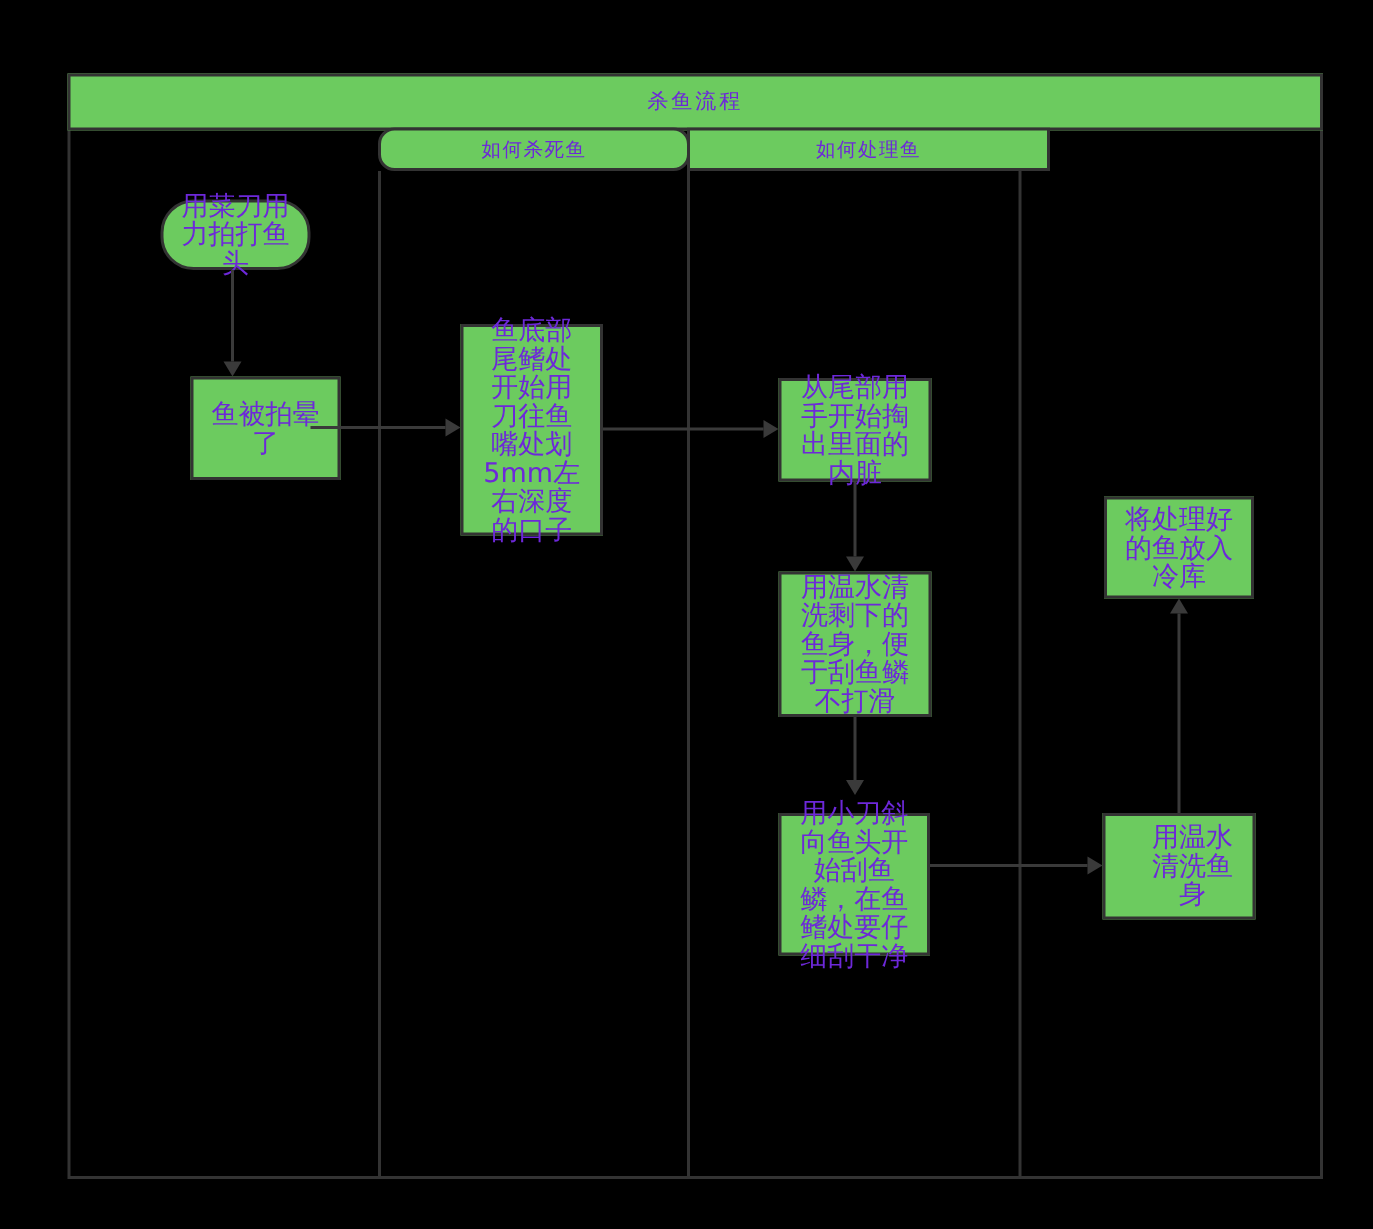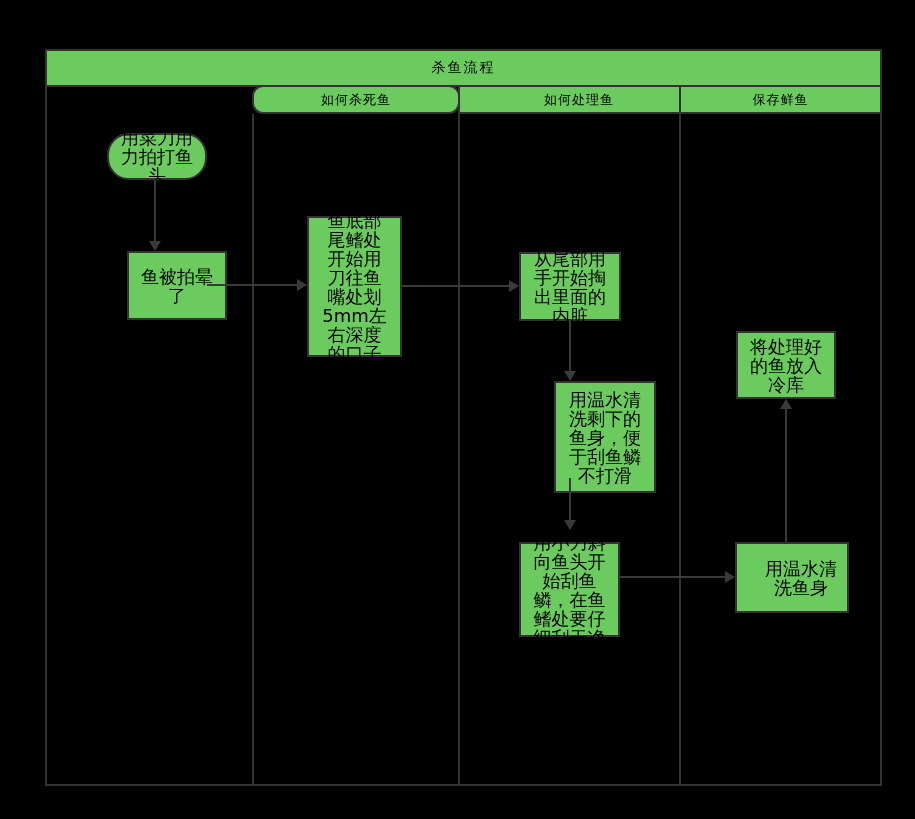--- a/index.html
+++ b/index.html
@@ -3,21 +3,21 @@
 <meta charset="utf-8">
 <style>
   html, body { margin: 0; padding: 0; background: #000; }
   #screen {
     position: relative;
     width: 915px;
     height: 819px;
     background: #000000;
     overflow: hidden;
     font-family: "DejaVu Sans", sans-serif;
-    color: #000000;
+    color: #6d28d9;
   }
   .abs { position: absolute; box-sizing: border-box; }
 
   
   .frame        { border: 2px solid #333333; }
   .title-band   { background: #6CCB5F; border: 2px solid #333333;
                   display: flex; align-items: center; justify-content: center;
                   font-size: 14px; letter-spacing: 2px; }
   .header-cell  { background: #6CCB5F; border: 2px solid #333333;
                   display: flex; align-items: center; justify-content: center;
@@ -53,53 +53,50 @@
   <div class="abs title-band" style="left:45px; top:49px; width:837px; height:38px;">
     <span>杀鱼流程</span>
   </div>
 
   <div class="abs header-cell" style="left:252px; top:85px; width:208px; height:29px;border-radius:11px;">
     <span>如何杀死鱼</span>
   </div>
   <div class="abs header-cell" style="left:458px; top:85px; width:242px; height:29px;">
     <span>如何处理鱼</span>
   </div>
-  <div class="abs header-cell" style="left:679px; top:85px; width:203px; height:29px;">
-    <span>保存鲜鱼</span>
-  </div>
 
   <div class="abs lane-divider" style="left:252px; top:114px; height:672px;"></div>
   <div class="abs lane-divider" style="left:458px; top:114px; height:672px;"></div>
   <div class="abs lane-divider" style="left:679px; top:114px; height:672px;"></div>
 
   <div class="abs node stadium" style="left:107px; top:133px; width:100px; height:47px;">
     <span>用菜刀用力拍打鱼头</span>
   </div>
   <div class="abs node" style="left:107px; top:251px; width:100px; height:69px;margin-left:20px;">
     <span>鱼被拍晕了</span>
   </div>
 
   <div class="abs node node-c" style="left:307px; top:216px; width:95px; height:141px;">
     <span>鱼底部尾鳍处开始用刀往鱼嘴处划5mm左右深度的口子</span>
   </div>
 
   <div class="abs node" style="left:519px; top:252px; width:102px; height:69px;">
     <span>从尾部用手开始掏出里面的内脏</span>
   </div>
-  <div class="abs node" style="left:519px; top:381px; width:102px; height:112px;margin-left:35px;">
+  <div class="abs node" style="left:519px; top:381px; width:102px; height:97px;">
     <span>用温水清洗剩下的鱼身，便于刮鱼鳞不打滑</span>
   </div>
   <div class="abs node" style="left:519px; top:542px; width:101px; height:95px;">
     <span>用小刀斜向鱼头开始刮鱼鳞，在鱼鳍处要仔细刮干净</span>
   </div>
 
   <div class="abs node" style="left:736px; top:331px; width:100px; height:68px;">
     <span>将处理好的鱼放入冷库</span>
   </div>
-  <div class="abs node" style="left:735px; top:542px; width:114px; height:71px;padding-left:28px;">
+  <div class="abs node" style="left:735px; top:542px; width:102px; height:71px;padding-left:28px;">
     <span>用温水清洗鱼身</span>
   </div>
 
   <div class="abs edge-line" style="left:154px; top:180px; width:2px; height:61px;"></div>
   <div class="abs head head-down" style="left:149px; top:241px;"></div>
 
   <div class="abs edge-line" style="left:207px; top:284px; width:90px; height:2px;"></div>
   <div class="abs head head-right" style="left:297px; top:279px;"></div>
 
   <div class="abs edge-line" style="left:402px; top:285px; width:107px; height:2px;"></div>

